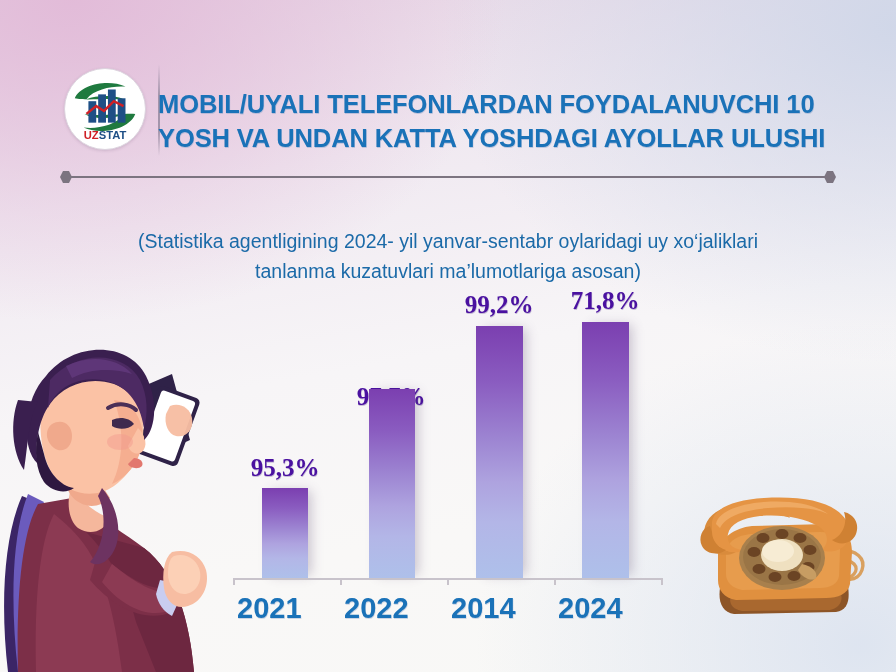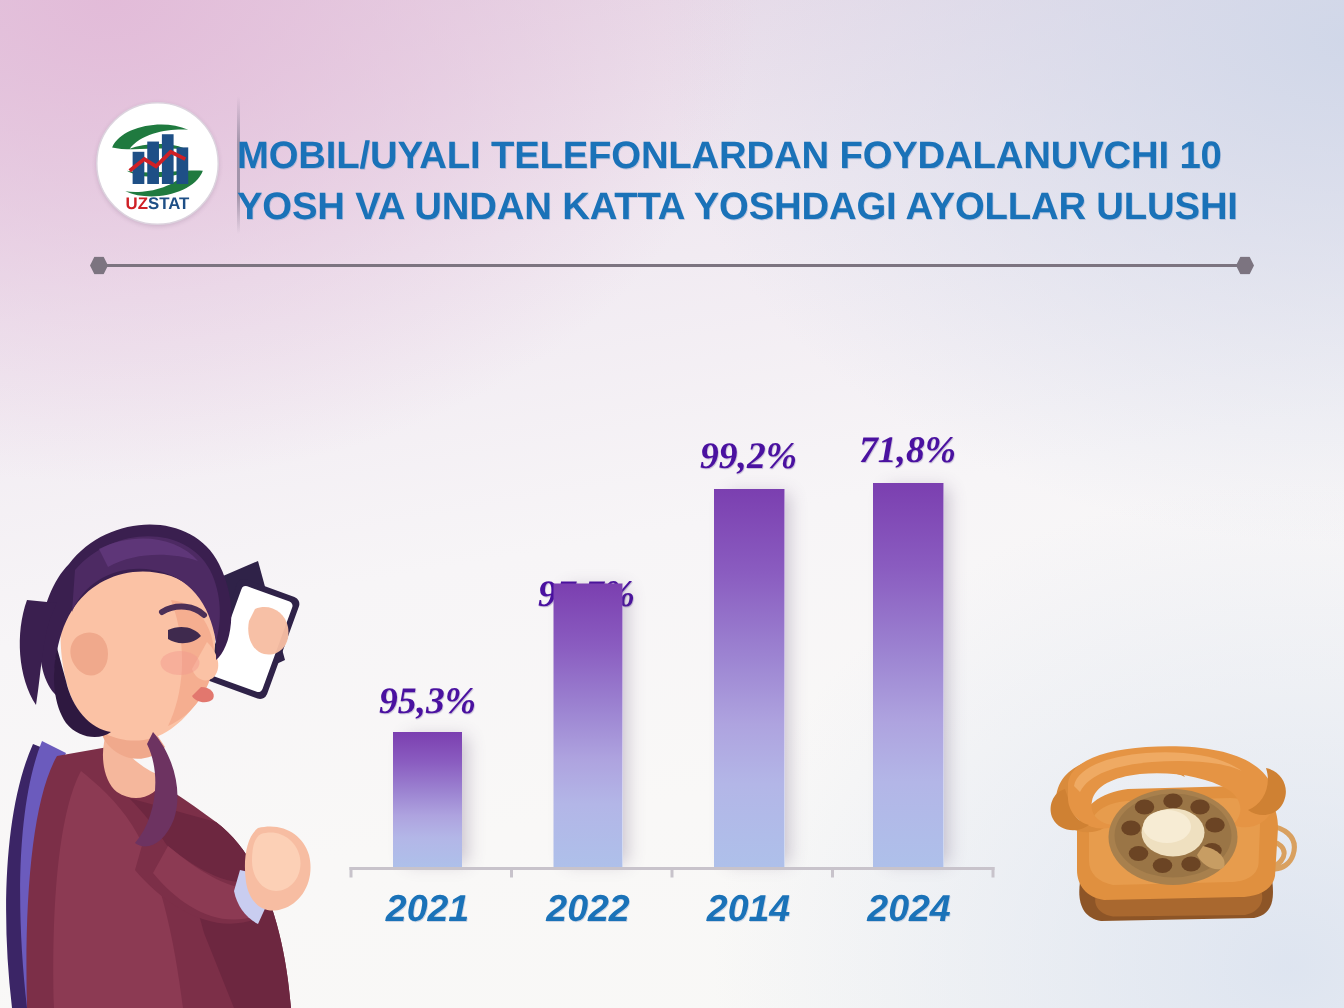--- a/index.html
+++ b/index.html
@@ -107,21 +107,21 @@
     line-height: 30px;
   }
 
   
   #chart {
     position: absolute;
     left: 0; top: 0;
     width: 896px; height: 672px;
     pointer-events: none;
   }
-  .chart-layer { pointer-events: auto; font-style: italic; }
+  .chart-layer { pointer-events: auto; }
 
   #axis-line {
     position: absolute;
     left: 233px; top: 578px;
     width: 430px; height: 1.5px;
     background: #c8c3cb;
   }
   .axis-tick {
     position: absolute;
     top: 578px;
@@ -145,23 +145,23 @@
     text-align: center;
     white-space: nowrap;
     text-shadow: 0.5px 0.7px 0.5px rgba(140,120,175,0.45);
   }
 
   .year-label {
     position: absolute;
     color: #1a72b8;
     font-family: "Liberation Sans", sans-serif;
     font-weight: bold;
-    font-size: 25px;
+    font-size: 29px;
     line-height: 1;
-    text-align: center;
+    text-align: left;
     white-space: nowrap;
     text-shadow: 0.5px 0.7px 0 rgba(150,170,205,0.45);
   }
 
   
   #woman-illustration {
     position: absolute;
     left: -6px; top: 336px;
     width: 248px; height: 336px;
   }
@@ -201,20 +201,21 @@
 
     <h1 id="title">MOBIL/UYALI TELEFONLARDAN FOYDALANUVCHI 10 YOSH VA UNDAN KATTA YOSHDAGI AYOLLAR ULUSHI</h1>
   </div>
 
   <div id="rule-wrap">
     <div id="rule-dot-left" class="rule-dot"></div>
     <div id="rule-line"></div>
     <div id="rule-dot-right" class="rule-dot"></div>
   </div>
 
+  <p id="subtitle">(Statistika agentligining 2024- yil yanvar-sentabr oylaridagi uy xo‘jaliklari tanlanma kuzatuvlari ma’lumotlariga asosan)</p>
 
   <div id="chart">
 
     <div class="bar-value chart-layer" style="left:237px; top:455px; width:96px;">95,3%</div>
     <div class="bar-value chart-layer" style="left:343px; top:356px; width:96px;margin-top:28px;">97,7%</div>
     <div class="bar-value chart-layer" style="left:451px; top:292px; width:96px;">99,2%</div>
     <div class="bar-value chart-layer" style="left:557px; top:288px; width:96px;">71,8%</div>
 
     <div class="bar chart-layer" style="left:262px; top:488px; width:46px; height:90px;"></div>
     <div class="bar chart-layer" style="left:369px; top:389px; width:46px; height:189px;"></div>

